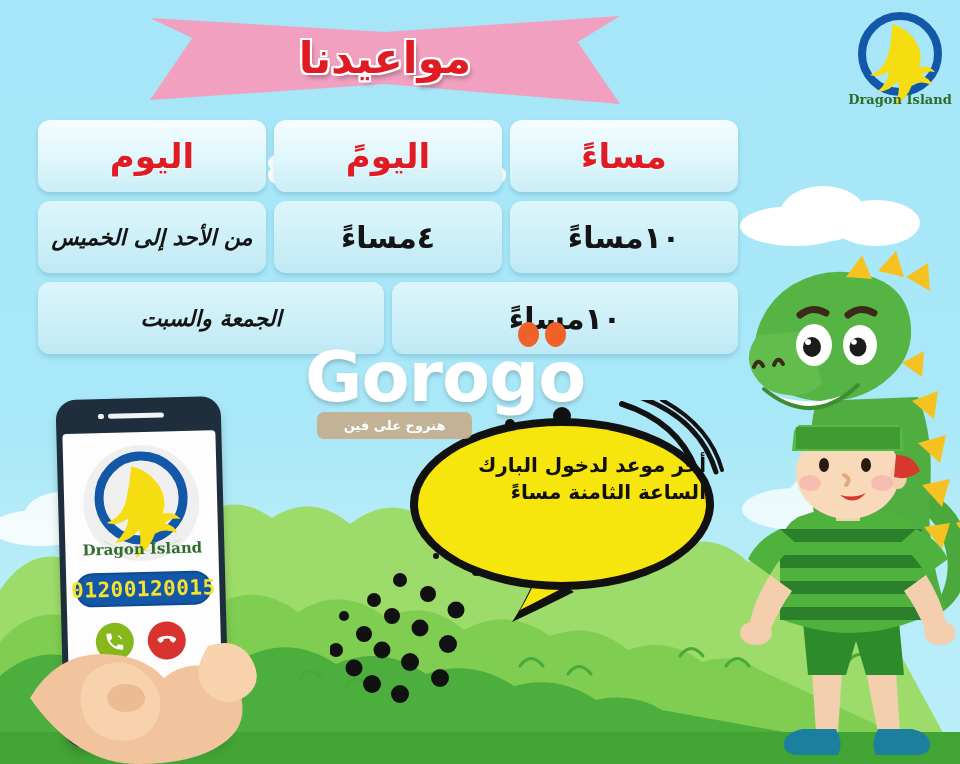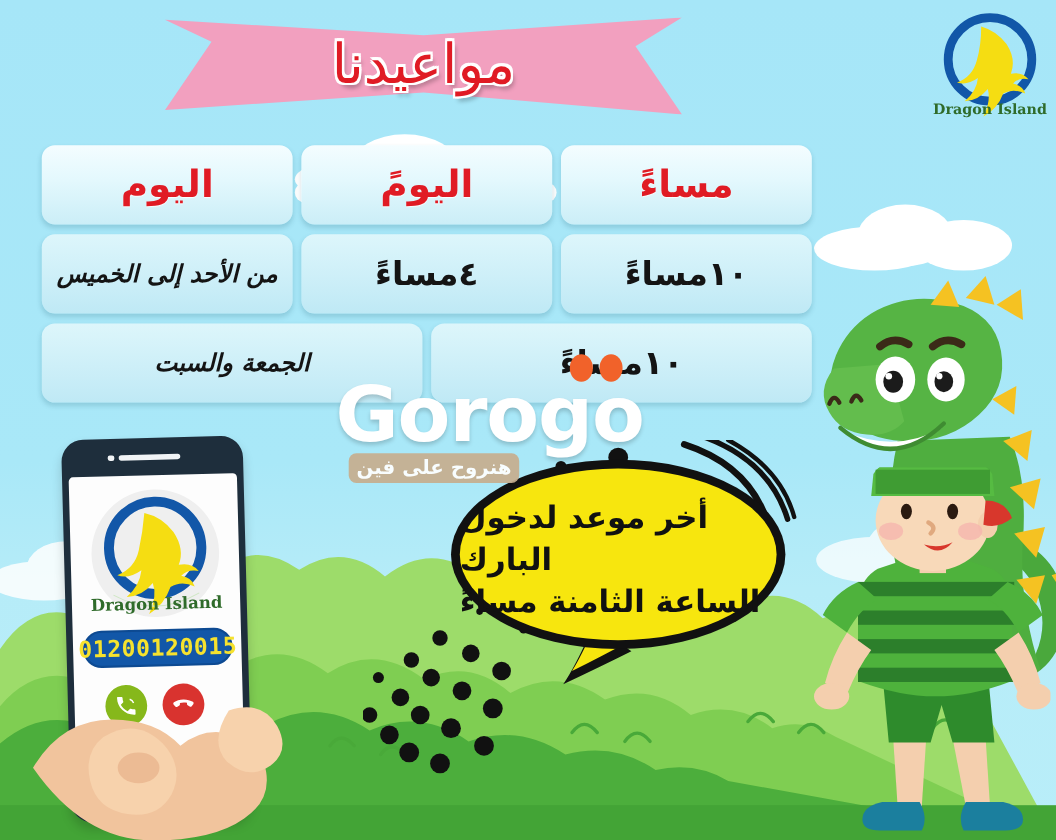--- a/index.html
+++ b/index.html
@@ -45,30 +45,30 @@
   #banner-shape {
     position:absolute; inset:0;
     background:#f2a0bf;
     clip-path: polygon(0% 6%, 9% 26%, 0% 88%, 50% 72%, 100% 92%, 91% 30%, 100% 4%, 50% 20%);
     filter: drop-shadow(0 5px 4px rgba(0,0,0,.13));
   }
   #banner-title {
     position:absolute; inset:0;
     display:flex; align-items:center; justify-content:center;
     padding-bottom:8px;
-    font-size:50px; font-weight:normal; color:#e01b24;
+    font-size:43px; font-weight:bold; color:#e01b24;
     text-shadow:
       2px 0 0 #fff, -2px 0 0 #fff, 0 2px 0 #fff, 0 -2px 0 #fff,
       2px 2px 0 #fff, -2px 2px 0 #fff, 2px -2px 0 #fff, -2px -2px 0 #fff,
       3px 5px 4px rgba(0,0,0,.25);
     letter-spacing:1px;
   }
 
   
-  #schedule { position:absolute; left:38px; top:132px; width:700px; }
+  #schedule { position:absolute; left:38px; top:120px; width:700px; }
   .row { display:flex; flex-direction:row-reverse; gap:8px; margin-bottom:9px; }
   .cell {
     flex:1; height:72px;
     display:flex; align-items:center; justify-content:center;
     border-radius:12px;
     box-shadow: 0 3px 5px rgba(30,90,110,.20);
     text-align:center; padding:0 6px;
   }
   .row-head .cell {
     background: linear-gradient(180deg,#f4fdff 0%, #e3f8fd 45%, #cbeef7 100%);
@@ -96,22 +96,22 @@
 
   
   #halftone { position:absolute; left:330px; top:404px; width:260px; height:300px; pointer-events:none; }
   #halftone svg { width:100%; height:100%; }
 
   
   #bubble { position:absolute; left:390px; top:400px; width:345px; height:225px; }
   #bubble svg { position:absolute; inset:0; width:100%; height:100%; }
   #bubble-text {
     position:absolute; left:28px; top:52px; width:288px;
-    text-align:left; color:#111; font-weight:bold;
-    font-size:28px; line-height:1.35; direction:rtl;
+    text-align:right; color:#111; font-weight:bold;
+    font-size:20px; line-height:1.35; direction:rtl;
   }
 
   
   #phone { position:absolute; left:60px; top:398px; width:175px; height:366px; }
   #phone-body {
     position:absolute; left:0; top:0; width:165px; height:348px;
     background:#1e2e3c; border-radius:20px;
     box-shadow: 0 6px 10px rgba(0,0,0,.18);
     transform: rotate(-1.5deg);
   }
@@ -160,21 +160,21 @@
     text-shadow: 0 3px 4px rgba(0,0,0,.18);
   }
   #watermark-dots { position:absolute; left:0; top:0; width:340px; height:80px; }
   .wm-dot { position:absolute; width:21px; height:25px; background:#f1622a; border-radius:50%; }
   #wm-dot-1 { left:213px; top:-14px; }
   #wm-dot-2 { left:240px; top:-14px; }
   #watermark-tag {
     position:absolute; left:12px; top:76px; width:155px; height:27px;
     background:#c7ae8e; border-radius:7px;
     display:flex; align-items:center; justify-content:center;
-    color:#ffffff; font-size:18px; font-weight:bold; direction:rtl;
+    color:#ffffff; font-size:13px; font-weight:bold; direction:rtl;
     opacity:.92;
   }
 </style>
 </head>
 <body>
 
 <div id="poster">
 
   <div class="cloud-group" id="cloud-top">
     <div class="c c1"></div>

